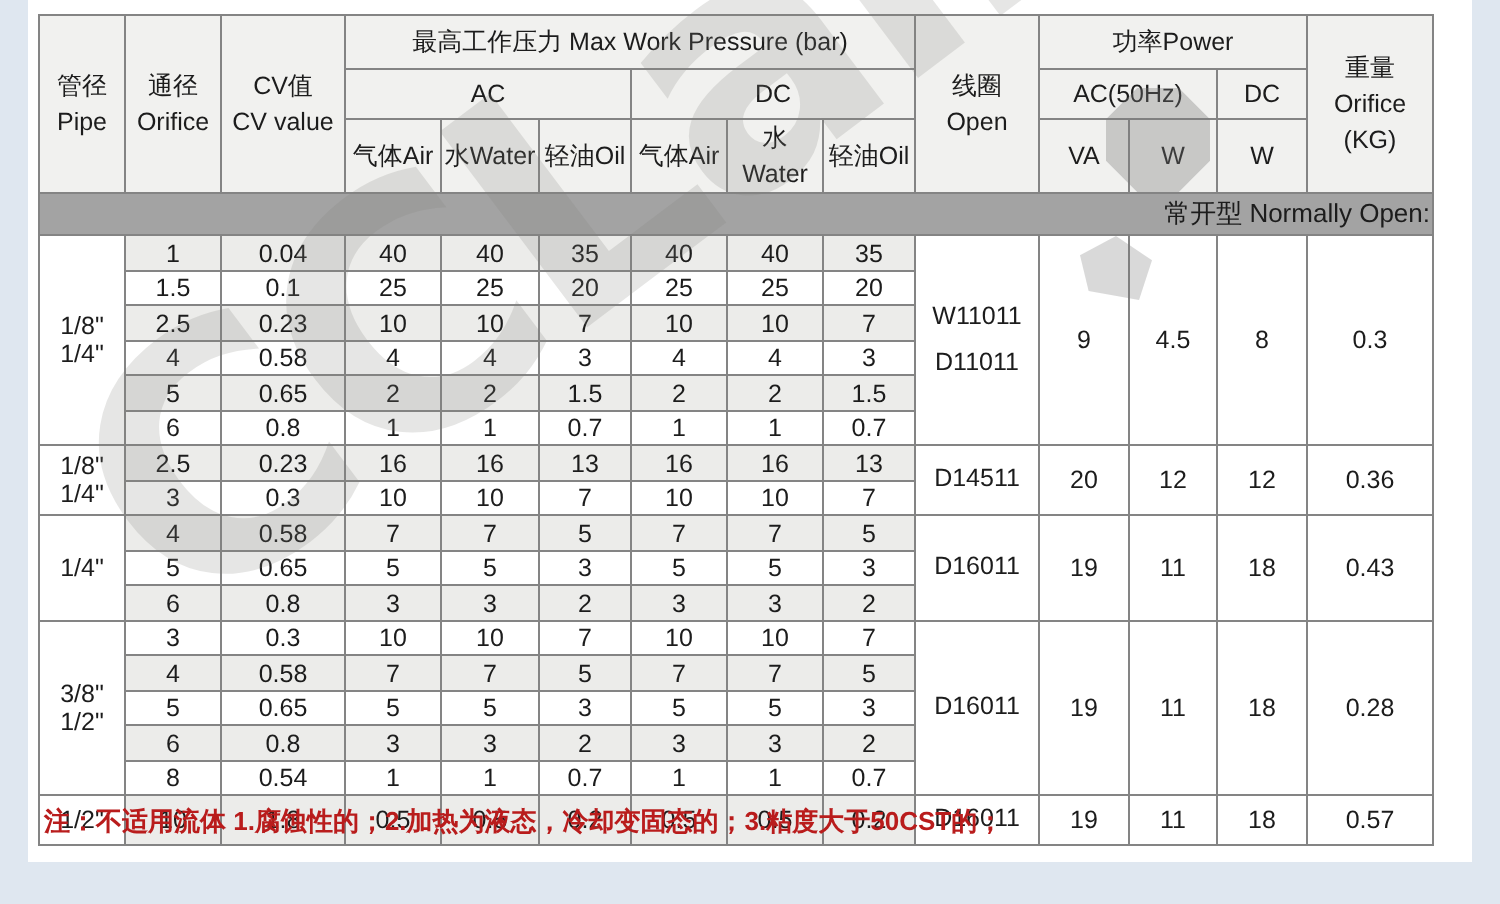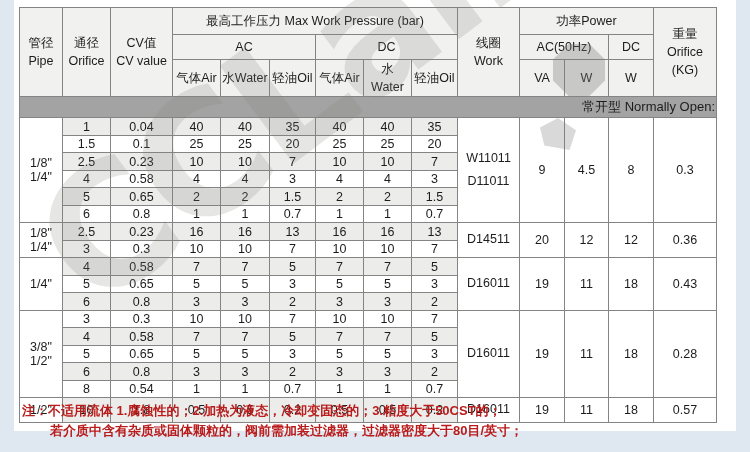--- a/index.html
+++ b/index.html
@@ -93,21 +93,21 @@
           <span>通径</span><br>
           <span>Orifice</span>
         </th>
         <th rowspan="3">
           <span>CV值</span><br>
           <span>CV value</span>
         </th>
         <th colspan="6">最高工作压力 Max Work Pressure (bar)</th>
         <th rowspan="3">
           <span>线圈</span><br>
-          <span>Work</span>
+          <span>Open</span>
         </th>
         <th colspan="3">功率Power</th>
         <th rowspan="3">
           <span>重量</span><br>
           <span>Orifice</span><br>
           <span>(KG)</span>
         </th>
       </tr>
       <tr class="thr2">
         <th colspan="3">AC</th>
@@ -333,21 +333,20 @@
           <td class="merged" rowspan="1">19</td>
           <td class="merged" rowspan="1">11</td>
           <td class="merged" rowspan="1">18</td>
           <td class="merged" rowspan="1">0.57</td>
         </tr>
       </tbody>
   </table>
 
   <div class="notes">
     <div class="line1">注：不适用流体 1.腐蚀性的；2.加热为液态，冷却变固态的；3.粘度大于50CST的；</div>
-    <div class="line2">若介质中含有杂质或固体颗粒的，阀前需加装过滤器，过滤器密度大于80目/英寸；</div>
   </div>
 </div>
 
 <div class="watermark">
   <div class="wm-text">CCLair</div>
   <div class="wm-octagon"></div>
   <div class="wm-dot"></div>
 </div>
 
 </body></html>

